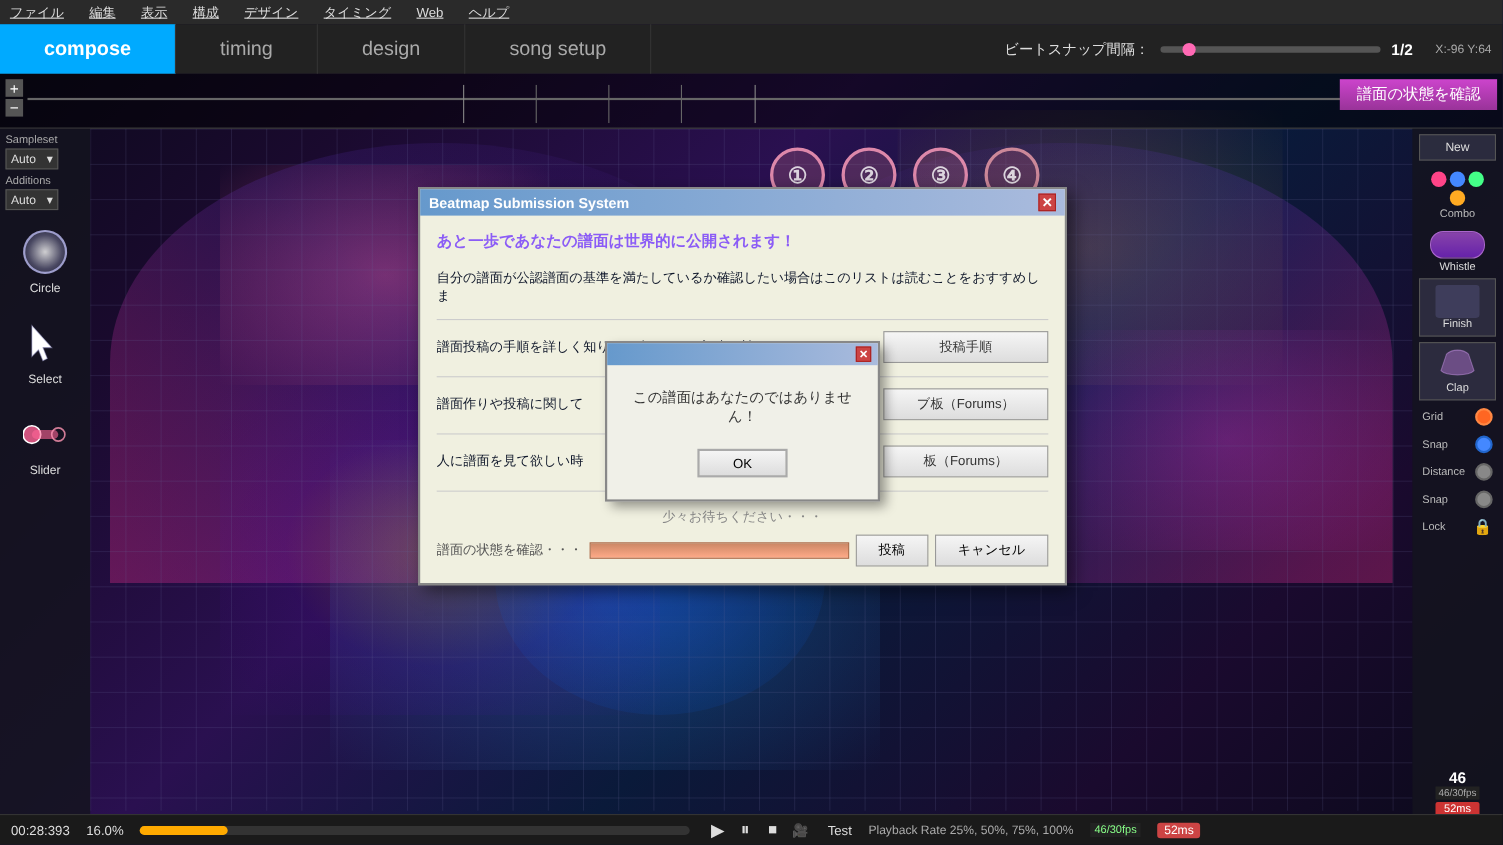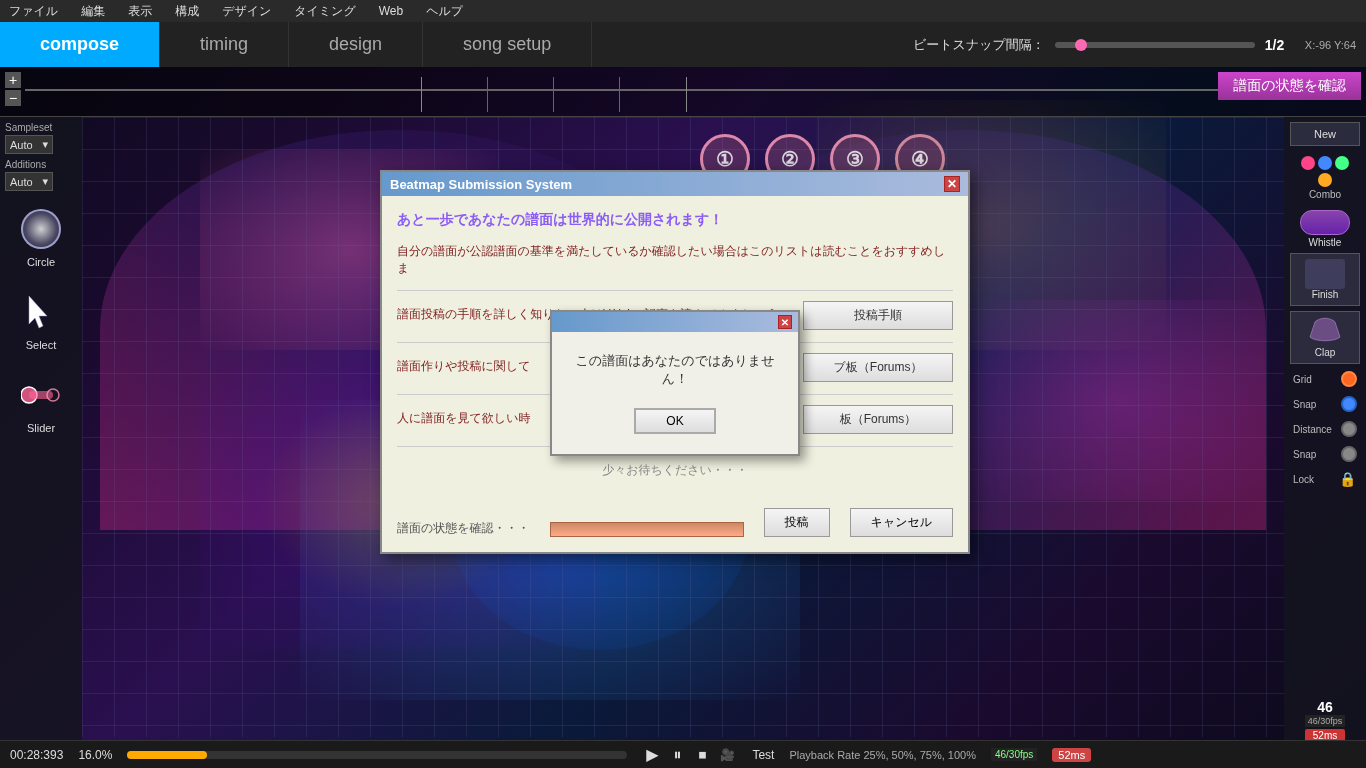--- a/index.html
+++ b/index.html
@@ -33,20 +33,21 @@
       align-items: center;
       padding: 0 5px;
       gap: 15px;
       z-index: 100;
     }
     .menu-item {
       font-size: 12px;
       color: #ddd;
       cursor: pointer;
       padding: 2px 4px;
+      text-decoration: underline;
     }
 
     
     #tab-bar {
       position: absolute;
       top: 22px; left: 0;
       width: 1366px;
       height: 45px;
       background: #222;
       display: flex;
@@ -344,23 +345,22 @@
     .bss-row {
       display: flex;
       align-items: center;
       margin-bottom: 12px;
       gap: 10px;
     }
 
     .bss-row-text {
       flex: 1;
       font-size: 12px;
-      color: #7f1d1d;
+      color: #0f172a;
       line-height: 1.4;
-      font-family: Liberation Mono, monospace;
     }
 
     .bss-btn {
       min-width: 150px;
       padding: 5px 10px;
       background: linear-gradient(to bottom, #f5f5f5, #ddd);
       border: 1px solid #999;
       font-size: 12px;
       color: #333;
       cursor: pointer;
@@ -376,23 +376,23 @@
 
     .bss-status {
       text-align: center;
       color: #888;
       font-size: 12px;
       padding: 5px;
     }
 
     .bss-footer {
       display: flex;
-      align-items: flex-end;
-      gap: 20px;
-      margin-top: 24px;
+      align-items: center;
+      gap: 6px;
+      margin-top: 2px;
     }
 
     .bss-footer-label {
       font-size: 12px;
       color: #555;
     }
 
     .bss-progress {
       flex: 1;
       height: 15px;

